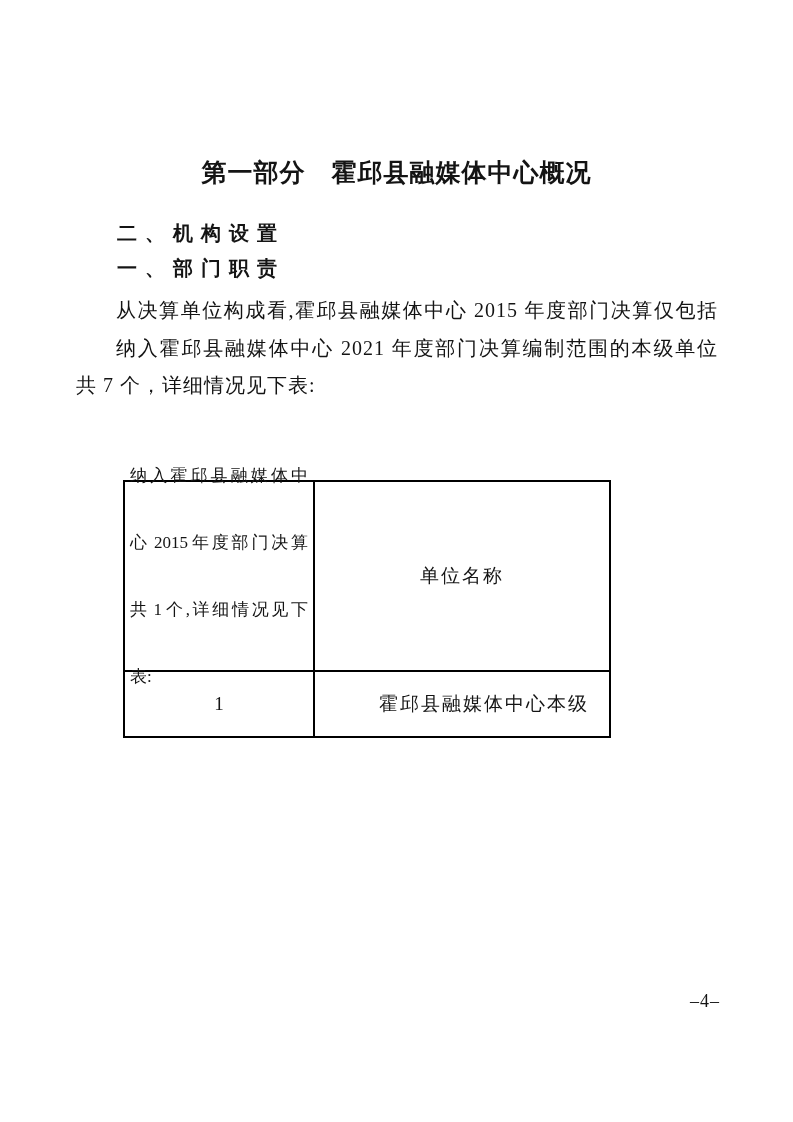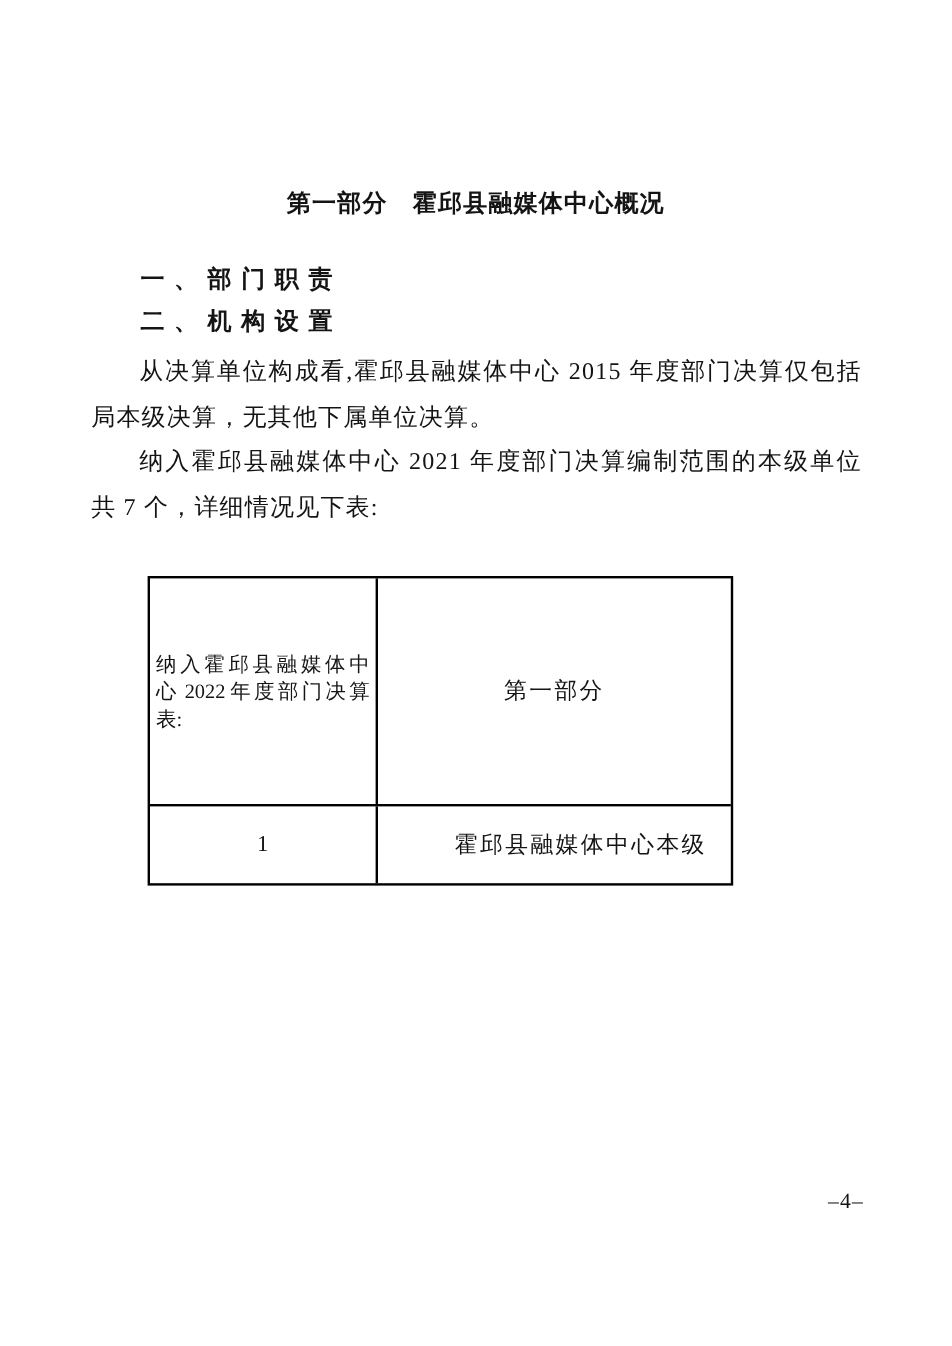--- a/index.html
+++ b/index.html
@@ -20,21 +20,21 @@
 
   
   .doc-title {
     position: absolute;
     top: 156px;
     left: 0;
     width: 793px;
     text-align: center;
     font-family: "Liberation Serif", serif;
     font-weight: bold;
-    font-size: 20px;
+    font-size: 25px;
     letter-spacing: 1px;
     white-space: pre;
   }
 
   
   .sections {
     position: absolute;
     left: 117px;
     top: 222px;
   }
@@ -90,20 +90,21 @@
   .header-row .t-cell { height: 188px; }
   .data-row  .t-cell { height: 64px; }
 
   .header-c1 {
     display: flex;
     flex-direction: column;
     justify-content: center;
     padding: 4px 5px;
     font-size: 17px;
     line-height: 23px;
+    gap: 44px;
   }
   .note-line {
     text-align: justify;
     text-align-last: justify;
     word-spacing: -3px;
   }
   .note-line.short {
     text-align-last: left;
   }
   .serial-label {
@@ -135,39 +136,39 @@
   }
 </style>
 </head>
 <body>
 
 <div class="page">
 
   <div class="doc-title">第一部分　霍邱县融媒体中心概况</div>
 
   <div class="sections">
+    <div class="section-heading">二、机构设置</div>
     <div class="section-heading">一、部门职责</div>
-    <div class="section-heading">二、机构设置</div>
   </div>
 
   <div class="body-text">
     <div class="p-line first">从决算单位构成看,霍邱县融媒体中心 2015 年度部门决算仅包括</div>
-    <div class="p-line">局本级决算，无其他下属单位决算。</div>
     <div class="p-line first">纳入霍邱县融媒体中心 2021 年度部门决算编制范围的本级单位</div>
     <div class="p-line">共 7 个，详细情况见下表:</div>
   </div>
 
   <div class="unit-table">
     <div class="t-row header-row">
       <div class="t-cell c1 header-c1">
         <div class="note-line">纳入霍邱县融媒体中</div>
-        <div class="note-line">心 2022 年度部门决算</div>
+        <div class="note-line">心 2015 年度部门决算</div>
+        <div class="note-line">共 1 个,详细情况见下</div>
         <div class="note-line short">表:</div>
       </div>
-      <div class="t-cell c2 header-c2">第一部分</div>
+      <div class="t-cell c2 header-c2">单位名称</div>
     </div>
     <div class="t-row data-row">
       <div class="t-cell c1">1</div>
       <div class="t-cell c2">霍邱县融媒体中心本级</div>
     </div>
   </div>
 
   <div class="page-number">–4–</div>
 
 </div>

